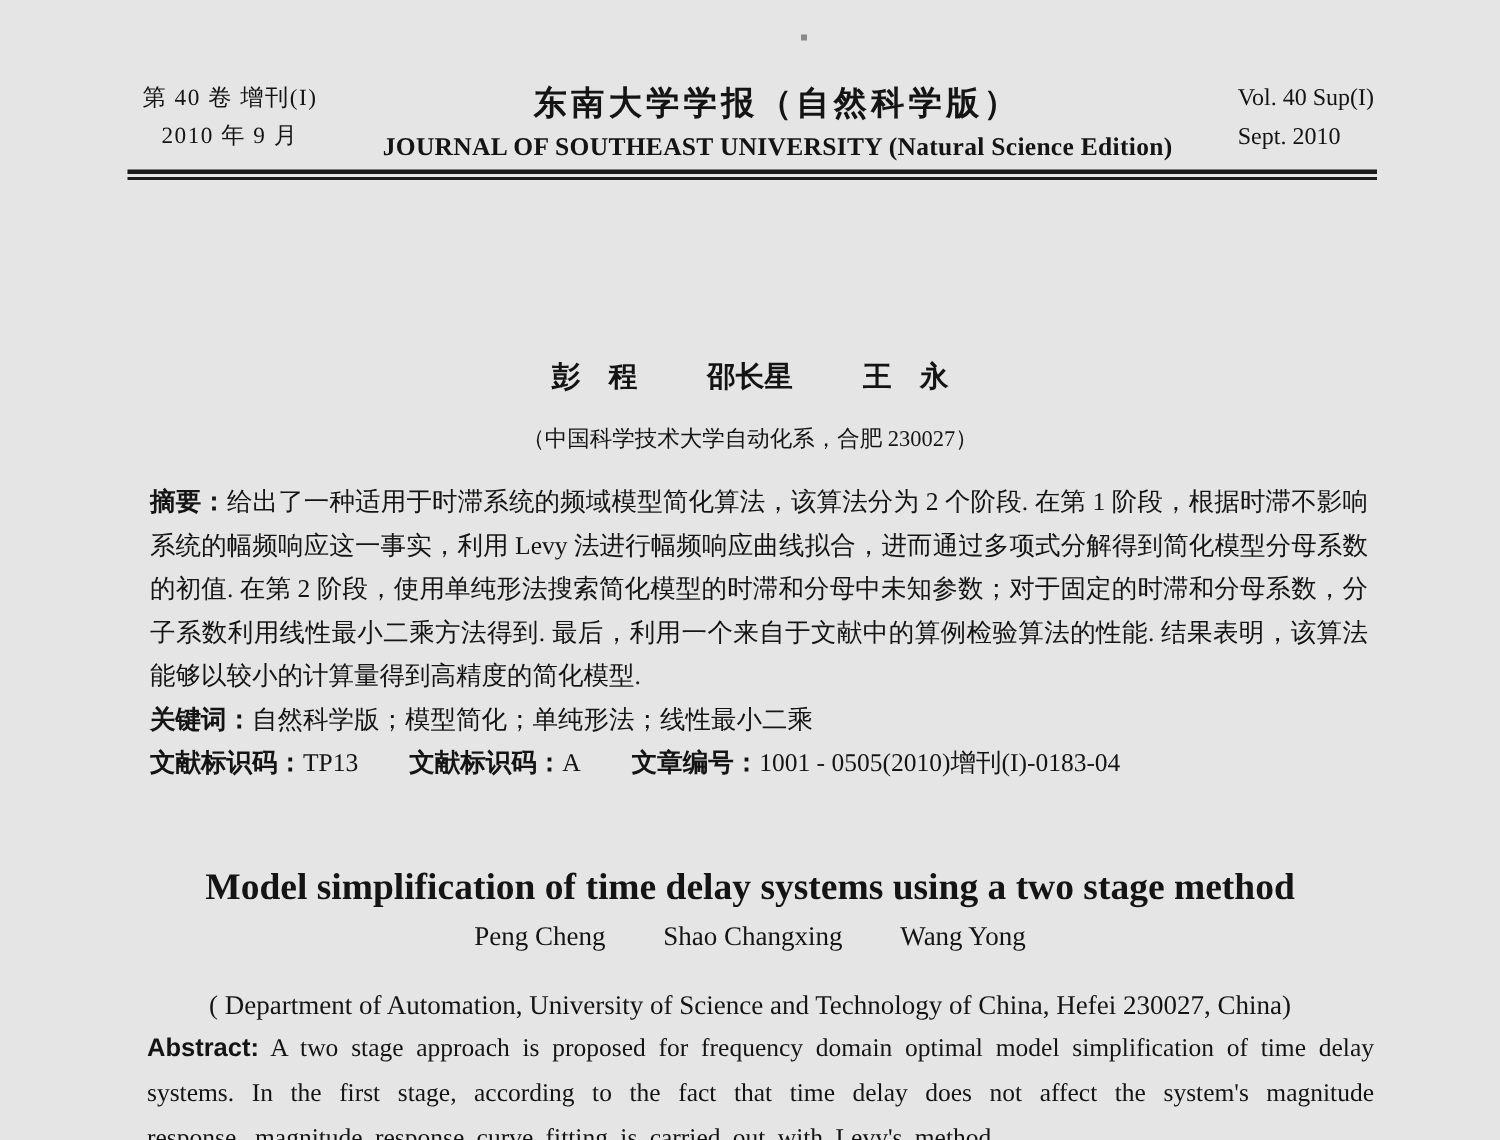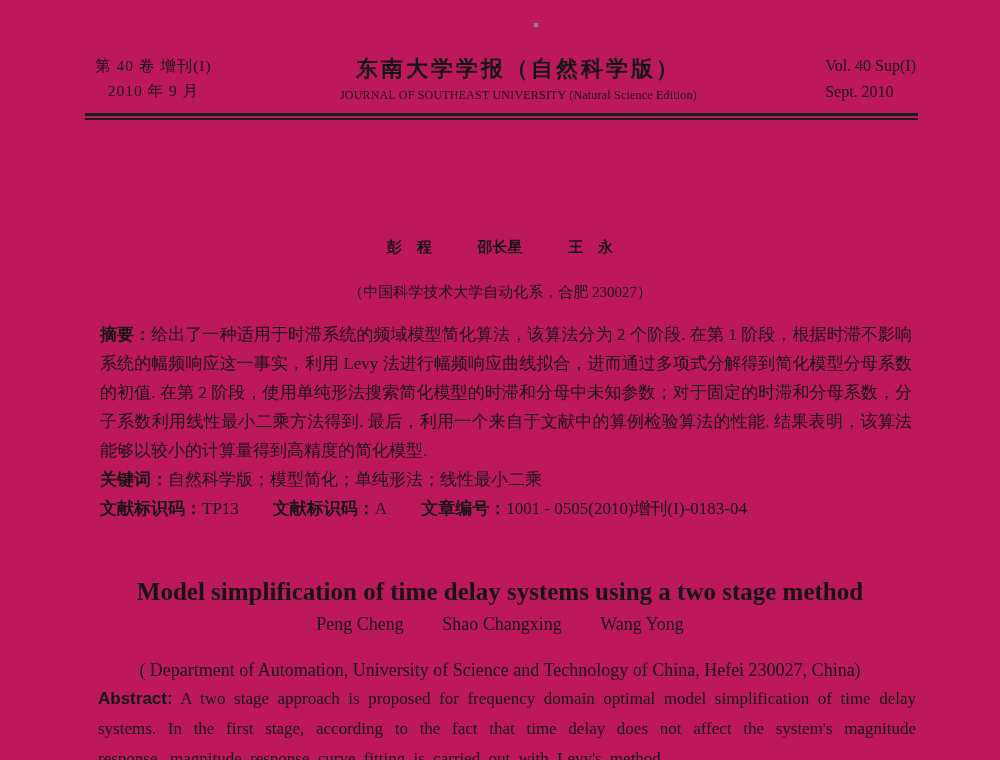--- a/index.html
+++ b/index.html
@@ -1,20 +1,20 @@
 <!DOCTYPE html>
 <html><head>
 <meta charset="utf-8">
 <style>
   html, body { margin: 0; padding: 0; background: #ffffff; }
   .page {
     position: relative;
     width: 1000px;
     height: 760px;
-    background: #be185d;
+    background: #e5e5e5;
     overflow: hidden;
     color: #141414;
     font-family: "Liberation Serif", "DejaVu Serif", serif;
   }
   
   .artifact {
     position: absolute;
     left: 534px; top: 23px;
     width: 4px; height: 4px;
     background: #8a8a8a;
@@ -28,21 +28,21 @@
     align-items: flex-start;
   }
   .header .col-left { text-align: center; font-size: 15.5px; line-height: 1; }
   .header .col-left .l1 { letter-spacing: 1px; }
   .header .col-left .l2 { margin-top: 9px; letter-spacing: 1px; }
   .header .col-center { text-align: center; line-height: 1; }
   .header .col-center .l1 {
     font-size: 22px; font-weight: bold; letter-spacing: 3px;
     font-family: "Liberation Serif", "DejaVu Serif", serif;
   }
-  .header .col-center .l2 { font-size: 12px; margin-top: 9px; font-weight: normal; letter-spacing: 0.2px; }
+  .header .col-center .l2 { font-size: 17px; margin-top: 9px; font-weight: bold; letter-spacing: 0.2px; }
   .header .col-right { text-align: left; font-size: 16px; line-height: 1; }
   .header .col-right .l2 { margin-top: 10px; }
   .header-rule {
     position: absolute;
     left: 85px; right: 82px; top: 113px;
     height: 2px;
     border-top: 3px solid #1b1b1b;
     border-bottom: 2px solid #1b1b1b;
   }
   
@@ -51,21 +51,21 @@
     left: 0; width: 100%; top: 166px;
     text-align: center;
     font-size: 34px; font-weight: bold;
     letter-spacing: 3px;
     font-family: "Liberation Sans", "DejaVu Sans", sans-serif;
   }
   .cn-authors {
     position: absolute;
     left: 0; width: 100%; top: 238px;
     text-align: center;
-    font-size: 15px; font-weight: bold;
+    font-size: 19px; font-weight: bold;
   }
   .cn-authors .author { margin: 0 21px; }
   .cn-affiliation {
     position: absolute;
     left: 0; width: 100%; top: 283px;
     text-align: center;
     font-size: 15px;
   }
   .cn-meta {
     position: absolute;

